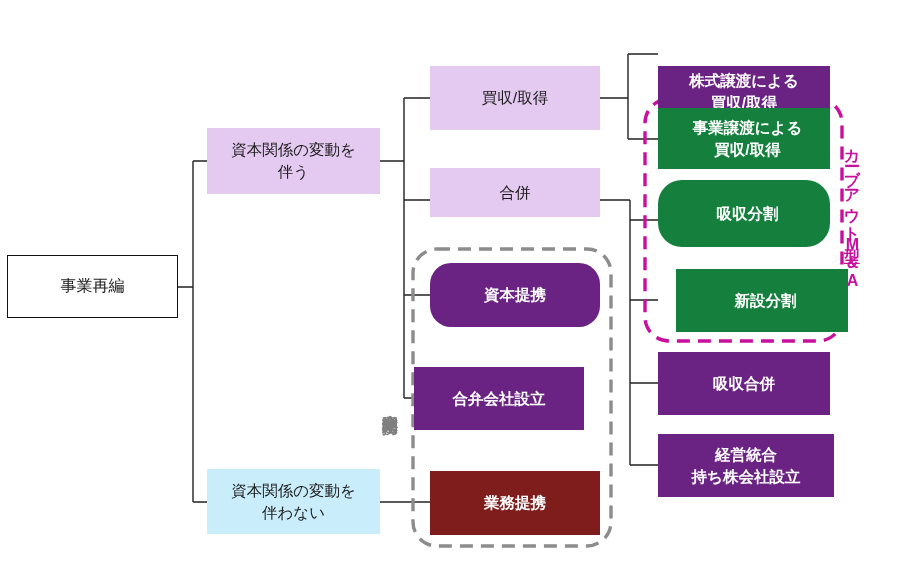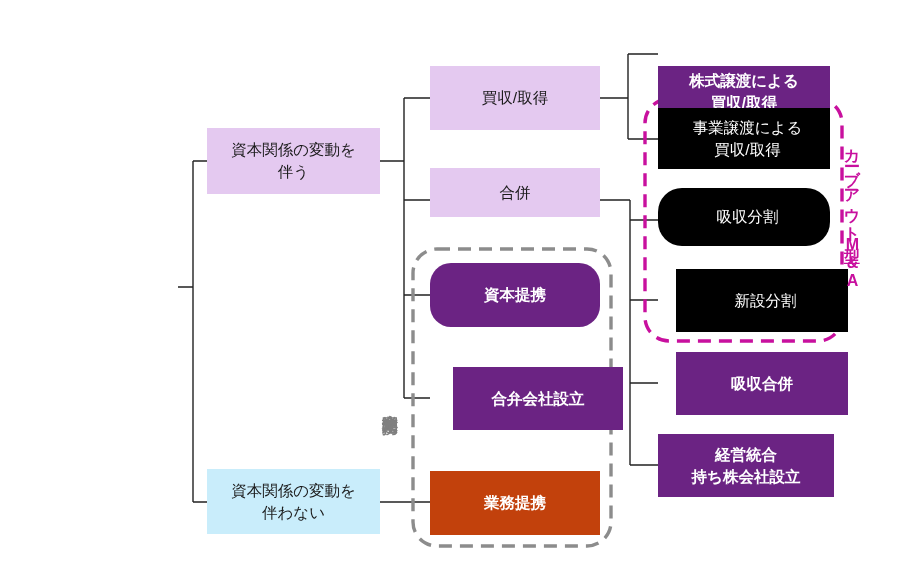--- a/index.html
+++ b/index.html
@@ -17,48 +17,48 @@
     text-align:center;
     white-space:pre-line;
     font-size:15.5px;line-height:1.4;
     color:#1a1a1a;
     box-sizing:border-box;
   }
   .box.root{background:#ffffff;border:1.5px solid #111111;font-size:16px;}
   .box.lpurple{background:#E4C9F0;}
   .box.lblue{background:#C9EDFB;}
   .box.dpurple{background:#6B2383;color:#ffffff;font-weight:bold;}
-  .box.magenta{background:#000000;color:#ffffff;font-weight:normal;padding-left:7px;}
-  .box.cyan{background:#c2410c;color:#ffffff;font-weight:bold;}
+  .box.magenta{background:#15803d;color:#ffffff;font-weight:bold;padding-left:7px;}
+  .box.cyan{background:#7f1d1d;color:#ffffff;font-weight:bold;}
   .vlabel{
     position:absolute;
     writing-mode:vertical-rl;
     text-orientation:upright;
     font-weight:bold;
     font-size:16px;
     letter-spacing:1px;
     line-height:1;
   }
   .vlabel.carveout{color:#C8109E;}
   .vlabel.intercompany{color:#7F7F7F;}
 
   
   .b-root{left:7px;top:255px;width:171px;height:63px;}
   .b-capyes{left:207px;top:128px;width:173px;height:66px;}
   .b-capno{left:207px;top:469px;width:173px;height:65px;}
   .b-acq{left:430px;top:66px;width:170px;height:64px;}
   .b-merger{left:430px;top:168px;width:170px;height:49px;}
   .b-capall{left:430px;top:263px;width:170px;height:64px;border-radius:21px;}
-  .b-jv{left:453px;top:367px;width:170px;height:63px;}
+  .b-jv{left:414px;top:367px;width:170px;height:63px;}
   .b-bizall{left:430px;top:471px;width:170px;height:64px;}
   .b-share{left:658px;top:22px;width:172px;height:51px;margin-top:44px;}
   .b-biztr{left:658px;top:108px;width:172px;height:61px;}
-  .b-abssplit{left:658px;top:188px;width:172px;height:58px;border-radius:24px;}
+  .b-abssplit{left:658px;top:180px;width:172px;height:67px;border-radius:24px;}
   .b-newsplit{left:658px;top:269px;width:172px;height:63px;margin-left:18px;}
-  .b-absmerge{left:676px;top:352px;width:172px;height:63px;}
+  .b-absmerge{left:658px;top:352px;width:172px;height:63px;}
   .b-mgmt{left:658px;top:434px;width:176px;height:63px;}
   .l-carveout{left:844px;top:138px;}
   .l-intercompany{left:382px;top:402px;}
 </style>
 </head>
 <body>
 
 <div id="canvas">
 
   <svg id="wires" viewBox="0 0 899 574" xmlns="http://www.w3.org/2000/svg">
@@ -71,20 +71,21 @@
 
     <path d="M600 98 H628 M628 54 V139 M628 54 H658 M628 139 H658" fill="none" stroke="#222222" stroke-width="1.4"></path>
 
     <path d="M600 200 H630 M630 200 V465 M630 220 H658 M630 300 H658 M630 383 H658 M630 465 H658" fill="none" stroke="#222222" stroke-width="1.4"></path>
 
     <rect x="645" y="99" width="197" height="242" rx="24" fill="none" stroke="#C8109E" stroke-width="3.4" stroke-dasharray="13 8"></rect>
 
     <rect x="413" y="249" width="198" height="297" rx="24" fill="none" stroke="#8C8C8C" stroke-width="3.4" stroke-dasharray="13 8"></rect>
   </svg>
 
+  <div class="box root b-root">事業再編</div>
 
   <div class="box lpurple b-capyes">資本関係の変動を
 伴う</div>
   <div class="box lblue b-capno">資本関係の変動を
 伴わない</div>
 
   <div class="box lpurple b-acq">買収/取得</div>
   <div class="box lpurple b-merger">合併</div>
   <div class="box dpurple b-capall">資本提携</div>
   <div class="box dpurple b-jv">合弁会社設立</div>

